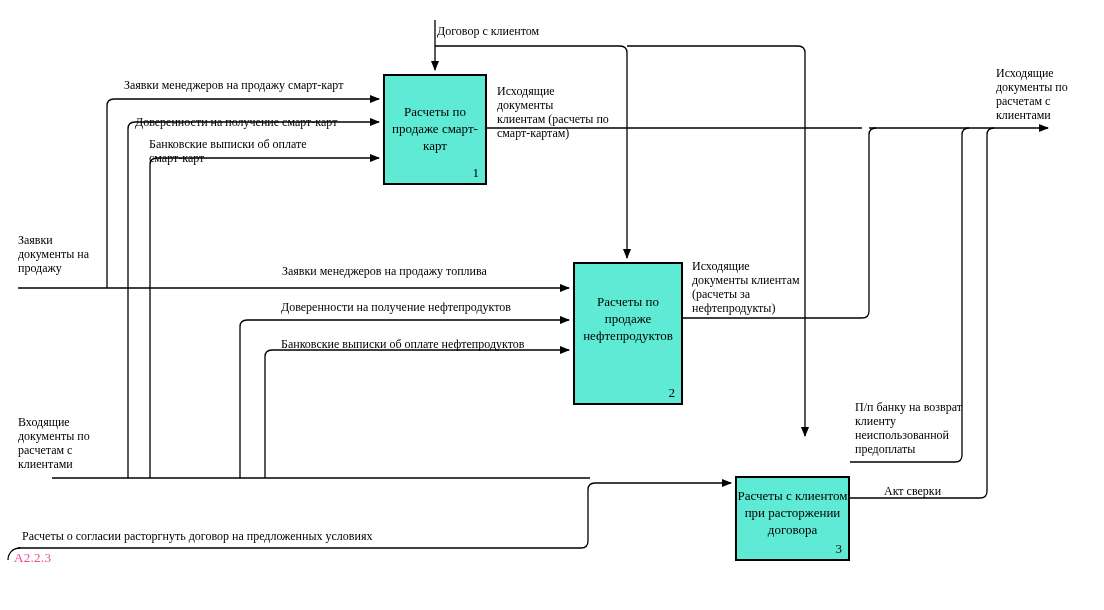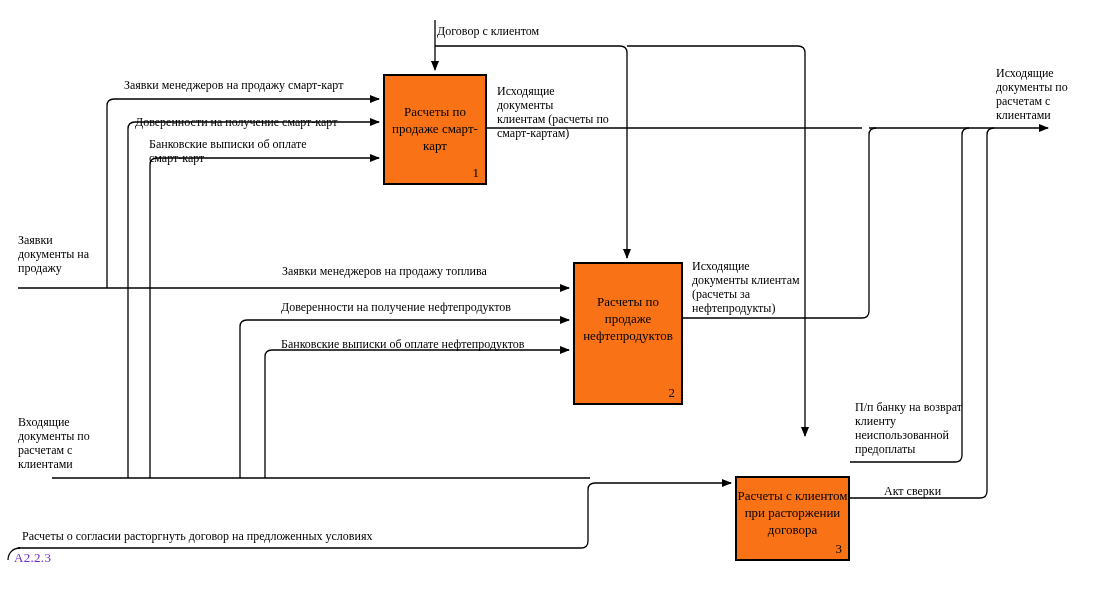--- a/index.html
+++ b/index.html
@@ -8,21 +8,21 @@
     position:relative;
     width:1104px;height:610px;
     background:#ffffff;
     font-family:"Liberation Serif",serif;
     overflow:hidden;
   }
   #wires{position:absolute;left:0;top:0;width:1104px;height:610px;}
   .box{
     position:absolute;
     border:2px solid #000;
-    background:#f97316;
+    background:#5eead4;
     box-sizing:border-box;
   }
   .box-title{
     position:absolute;
     left:0;right:0;
     text-align:center;
     font-size:13px;
     line-height:17px;
     color:#000;
   }
@@ -35,21 +35,21 @@
   .lbl{
     position:absolute;
     font-size:12px;
     line-height:14px;
     color:#000;
     white-space:pre-line;
   }
   .tunnel-lbl{
     position:absolute;
     font-size:13px;
-    color:#6d28d9;
+    color:#ec4899;
     letter-spacing:0.3px;
   }
 </style>
 </head>
 <body>
 
 <div id="canvas">
 
   <svg id="wires" viewBox="0 0 1104 610" width="1104" height="610" xmlns="http://www.w3.org/2000/svg">
     <defs>

